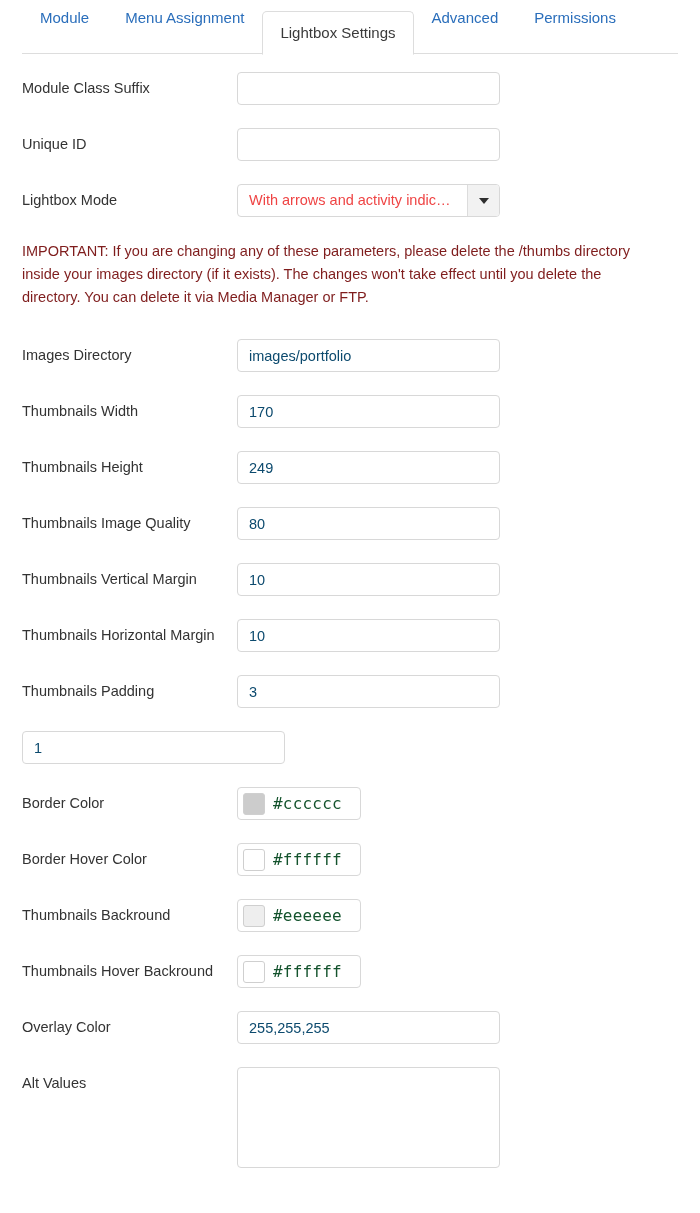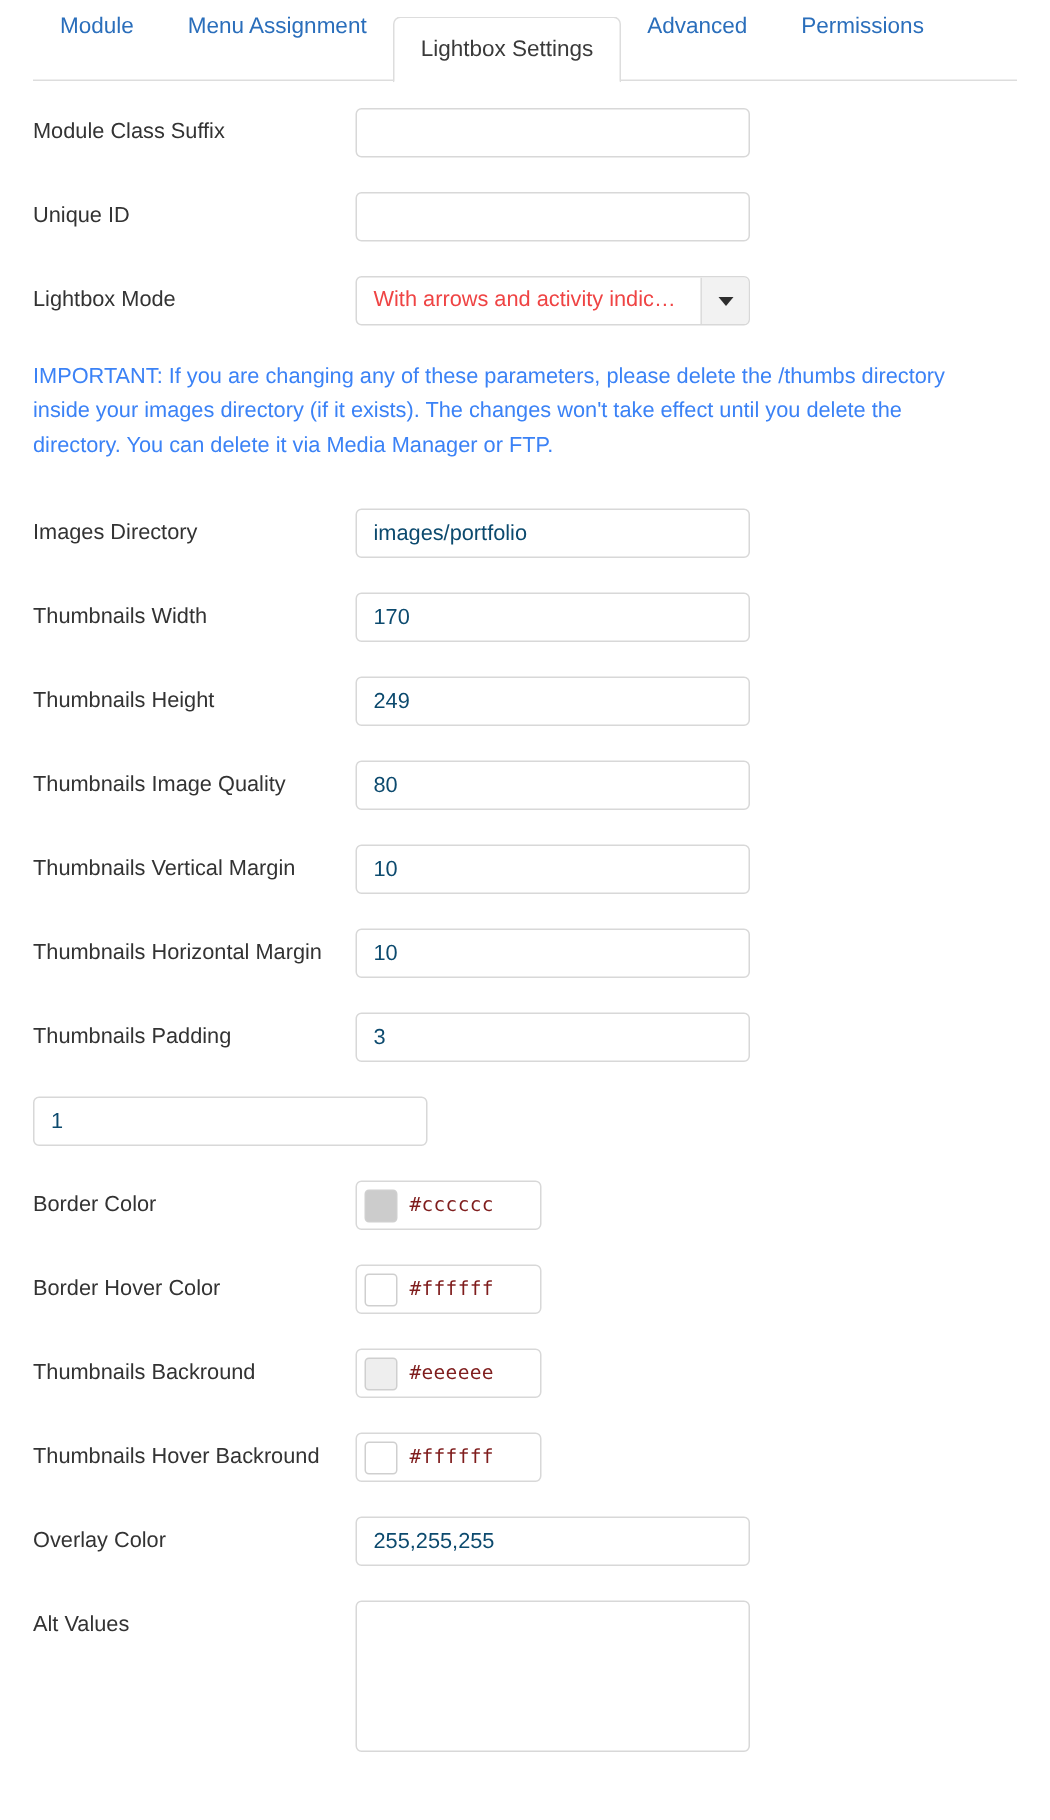--- a/index.html
+++ b/index.html
@@ -151,32 +151,32 @@
     padding: 0 6px 0 5px;
   }
   .swatch {
     width: 22px; height: 22px;
     border: 1px solid #cfcfcf;
     border-radius: 3px;
     flex: 0 0 22px;
   }
   .hexval {
     font-family: "DejaVu Sans Mono", monospace;
-    font-size: 13px;
-    color: #7f1d1d;
+    font-size: 16px;
+    color: #14532d;
     margin-left: 8px;
     letter-spacing: 0.2px;
     white-space: nowrap;
   }
 
   
   .notice {
     font-size: 14.5px;
     line-height: 23px;
-    color: #3b82f6;
+    color: #7f1d1d;
     margin: 6px 0 30px 0;
     max-width: 640px;
   }
 </style>
 </head>
 <body>
 
 <div class="page">
 
   <div class="tabbar">

